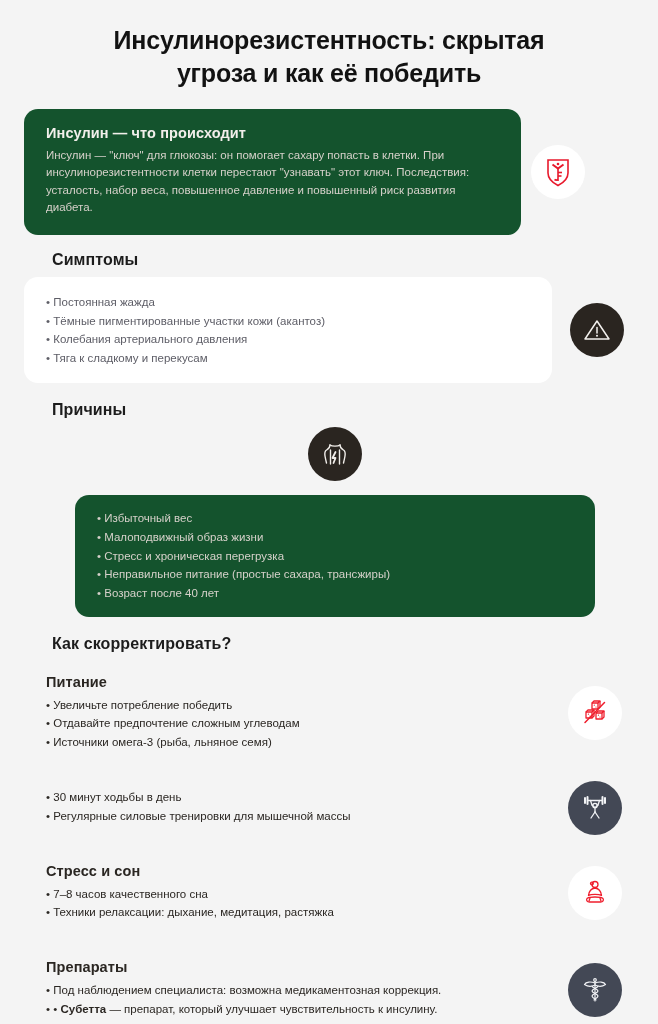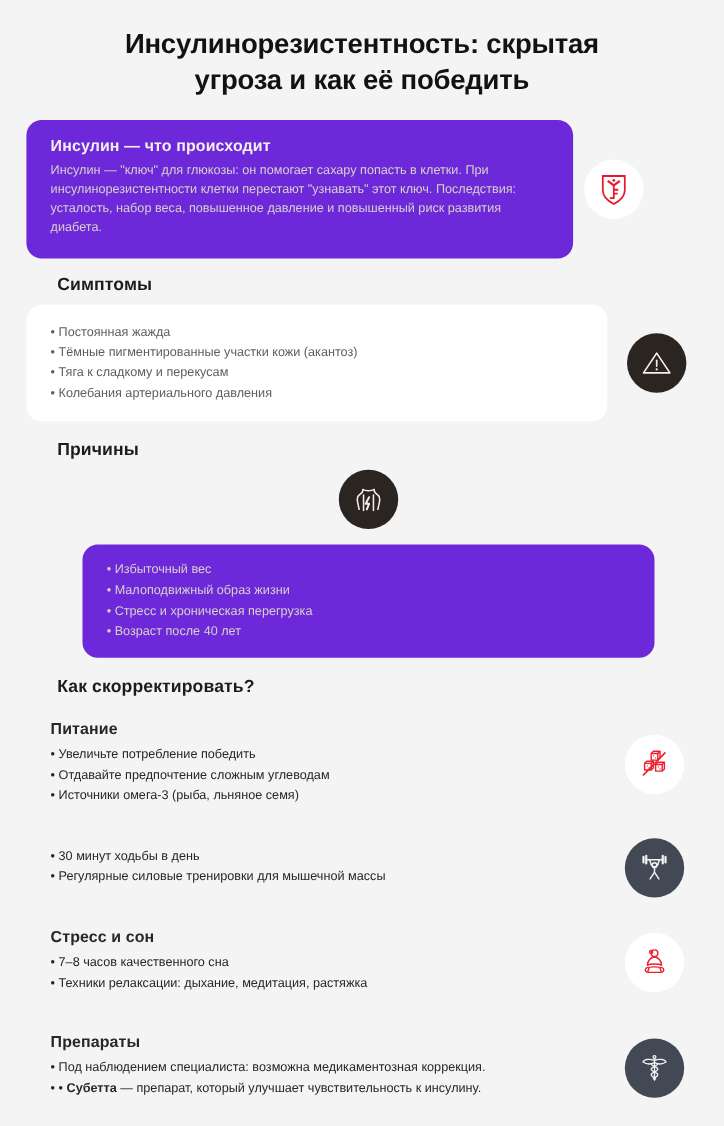--- a/index.html
+++ b/index.html
@@ -51,21 +51,21 @@
     align-items: center;
     box-sizing: border-box;
   }
 
   .card {
     border-radius: 14px;
     box-sizing: border-box;
     padding: 14px 20px 16px 20px;
   }
   .card.dark {
-    background: #6d28d9;
+    background: #14532d;
     color: #e9e6e2;
   }
   .card.white {
     background: #ffffff;
     color: #4a4a50;
   }
 
   .card-title {
     font-size: 14.5px;
     font-weight: 600;
@@ -217,22 +217,22 @@
     </div>
   </div>
 
   <div class="block-symptoms">
     <div class="section-heading">Симптомы</div>
     <div class="row">
       <div class="card white">
         <ul class="bullets">
           <li>Постоянная жажда</li>
           <li>Тёмные пигментированные участки кожи (акантоз)</li>
+          <li>Колебания артериального давления</li>
           <li>Тяга к сладкому и перекусам</li>
-          <li>Колебания артериального давления</li>
         </ul>
       </div>
       <div class="icon-badge on-dark">
         <svg width="32" height="32" viewBox="0 0 32 32" fill="none" stroke="#f3f1ee" stroke-width="1.5" stroke-linejoin="round">
           <path d="M16 7 L28 25 H4 Z"></path>
           <path d="M16 13.5 V19" stroke-linecap="round"></path>
           <circle cx="16" cy="21.8" r="1" fill="#f3f1ee" stroke="none"></circle>
         </svg>
       </div>
     </div>
@@ -249,20 +249,21 @@
           <path d="M12.5 13 C12.5 18 12.5 22 12.5 27"></path>
           <path d="M21.5 13 C21.5 18 21.5 22 21.5 27"></path>
           <path d="M17.5 15 L14.5 21 H17.5 L15.5 26" stroke-width="1.8"></path>
         </svg>
       </div>
       <div class="card dark">
         <ul class="bullets">
           <li>Избыточный вес</li>
           <li>Малоподвижный образ жизни</li>
           <li>Стресс и хроническая перегрузка</li>
+          <li>Неправильное питание (простые сахара, трансжиры)</li>
           <li>Возраст после 40 лет</li>
         </ul>
       </div>
     </div>
   </div>
 
   <div class="block-correct">
     <div class="section-heading">Как скорректировать?</div>
 
     <div class="correct-card slate">

